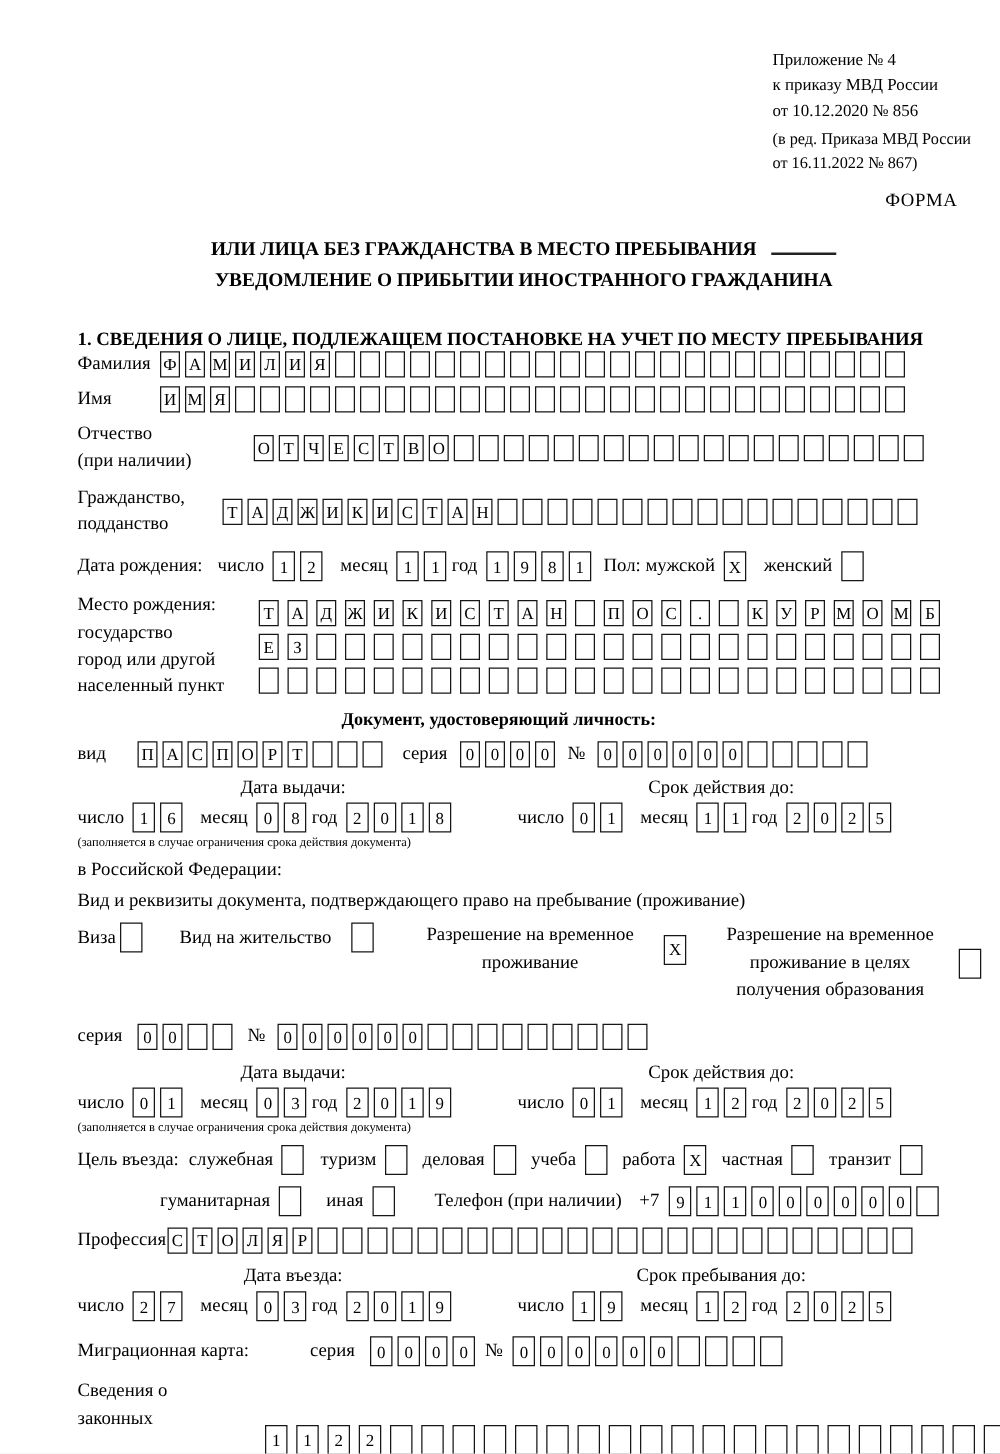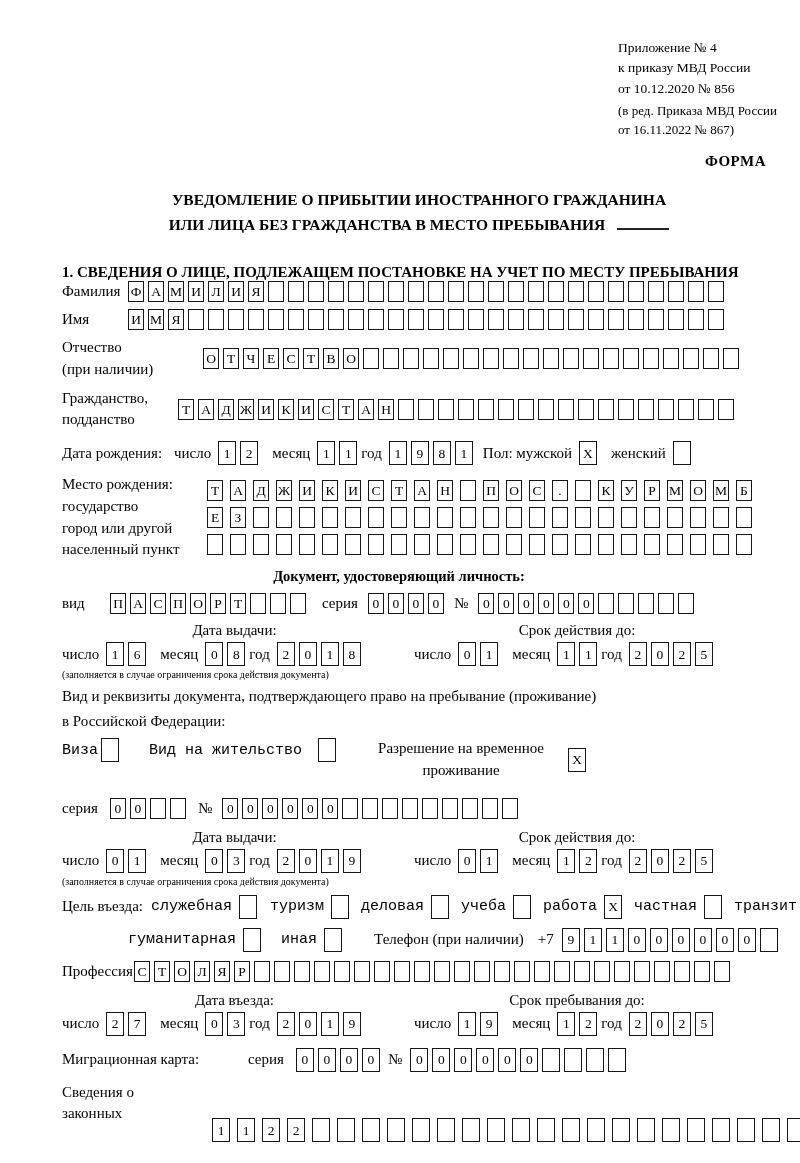--- a/index.html
+++ b/index.html
@@ -3,21 +3,21 @@
 <meta charset="utf-8">
 <style>
   html,body { margin:0; padding:0; background:#e9e9e9; }
   .page {
     width:800px; height:1163px; background:#ffffff; color:#000;
     font-family:"Liberation Serif", serif; position:relative; overflow:hidden;
     margin:0 auto; box-sizing:border-box; padding:38px 24px 0 62px;
   }
   .annex { margin-left:556px; width:190px; font-size:13.5px; line-height:1.5; }
   .annex-note { font-size:13px; margin-top:3px; line-height:1.45; }
-  .forma { text-align:right; padding-right:10px; font-weight:bold; font-size:15px; margin-top:14px; letter-spacing:.5px; }
+  .forma { text-align:right; padding-right:10px; font-weight:normal; font-size:15px; margin-top:14px; letter-spacing:.5px; }
   .title { text-align:center; font-weight:bold; font-size:15.5px; line-height:1.6; margin-top:18px; }
   .blank-line { display:inline-block; width:52px; border-bottom:2px solid #222; height:14px; margin-left:12px; }
   .section-h { font-weight:bold; font-size:15px; margin-top:26px; }
 
   .frow { display:flex; align-items:center; margin-bottom:7px; }
   .lbl { font-size:15px; line-height:1.4; flex:none; }
   .lbl.block { line-height:1.45; }
   .boxes { display:flex; flex:none; flex-wrap:nowrap; }
   .cbox {
     box-sizing:border-box; flex:none; width:16px; height:21px;
@@ -32,45 +32,45 @@
   .dheads { display:flex; font-size:15px; margin-bottom:3px; }
   .dheads .h1 { width:345px; text-align:center; }
   .dheads .h2 { width:340px; text-align:center; }
   .drow { display:flex; align-items:center; }
   .drow .left { width:352px; flex:none; }
   .note-right { text-align:left; font-size:10px; margin:3px 2px 8px 0; }
   .intro { font-size:15px; margin-bottom:8px; }
   .optrow { display:flex; align-items:flex-start; margin:8px 0 16px; }
   .optlbl { font-size:15px; text-align:center; line-height:1.45; }
   .purp { display:flex; align-items:center; flex:none; }
-  .purp .plbl { font-size:15px; margin-right:7px;font-family:Liberation Mono, monospace; }
+  .purp .plbl { font-size:15px; margin-right:7px; }
   .centered-bold { text-align:center; font-weight:bold; font-size:14.5px; margin:2px 40px 8px 0; } .ml10 { margin-left:10px; }
 </style>
 </head>
 <body>
 
 <div class="page">
 
   <div class="annex">
     <div>Приложение № 4</div>
     <div>к приказу МВД России</div>
     <div>от 10.12.2020 № 856</div>
     <div class="annex-note">
       <div>(в ред. Приказа МВД России</div>
       <div>от 16.11.2022 № 867)</div>
     </div>
   </div>
 
   <div class="forma">ФОРМА</div>
 
   <div class="title">
-    <div>УВЕДОМЛЕНИЕ О ПРИБЫТИИ ИНОСТРАННОГО ГРАЖДАНИНА</div>
     <div>
       <span>ИЛИ ЛИЦА БЕЗ ГРАЖДАНСТВА В МЕСТО ПРЕБЫВАНИЯ</span><span class="blank-line"></span>
     </div>
+    <div>УВЕДОМЛЕНИЕ О ПРИБЫТИИ ИНОСТРАННОГО ГРАЖДАНИНА</div>
   </div>
 
   <div class="section-h">1. СВЕДЕНИЯ О ЛИЦЕ, ПОДЛЕЖАЩЕМ ПОСТАНОВКЕ НА УЧЕТ ПО МЕСТУ ПРЕБЫВАНИЯ</div>
 
   <div class="frow">
     <span class="lbl" style="width:66px">Фамилия</span>
     <span class="boxes">
         <span class="cbox">Ф</span>
         <span class="cbox">А</span>
         <span class="cbox">М</span>
@@ -413,40 +413,46 @@
       <span class="boxes chk">
           <span class="cbox">2</span>
           <span class="cbox">0</span>
           <span class="cbox">2</span>
           <span class="cbox">5</span>
         </span>
     </span>
   </div>
   <div class="note-right">(заполняется в случае ограничения срока действия документа)</div>
 
+  <div class="intro">в Российской Федерации:</div>
   <div class="intro">Вид и реквизиты документа, подтверждающего право на пребывание (проживание)</div>
-  <div class="intro">в Российской Федерации:</div>
 
   <div class="optrow">
     <span class="purp">
       <span class="plbl" style="margin-right:3px">Виза</span>
       <span class="boxes chk">
           <span class="cbox"></span>
         </span>
     </span>
     <span class="purp" style="margin-left:26px">
       <span class="plbl" style="margin-right:16px">Вид на жительство</span>
       <span class="boxes chk">
           <span class="cbox"></span>
         </span>
     </span>
     <span class="purp" style="margin-left:22px">
       <span class="optlbl" style="width:198px; margin-right:8px">Разрешение на временное проживание</span>
       <span class="boxes chk">
           <span class="cbox">X</span>
+        </span>
+    </span>
+    <span class="purp" style="margin-left:16px">
+      <span class="optlbl" style="width:190px; margin-right:8px">Разрешение на временное проживание в целях получения образования</span>
+      <span class="boxes chk">
+          <span class="cbox"></span>
         </span>
     </span>
   </div>
 
   <div class="frow" style="align-items:center; margin-top:14px">
     <span class="lbl" style="margin-right:12px">серия</span>
     <span class="boxes">
         <span class="cbox">0</span>
         <span class="cbox">0</span>
         <span class="cbox"></span>

